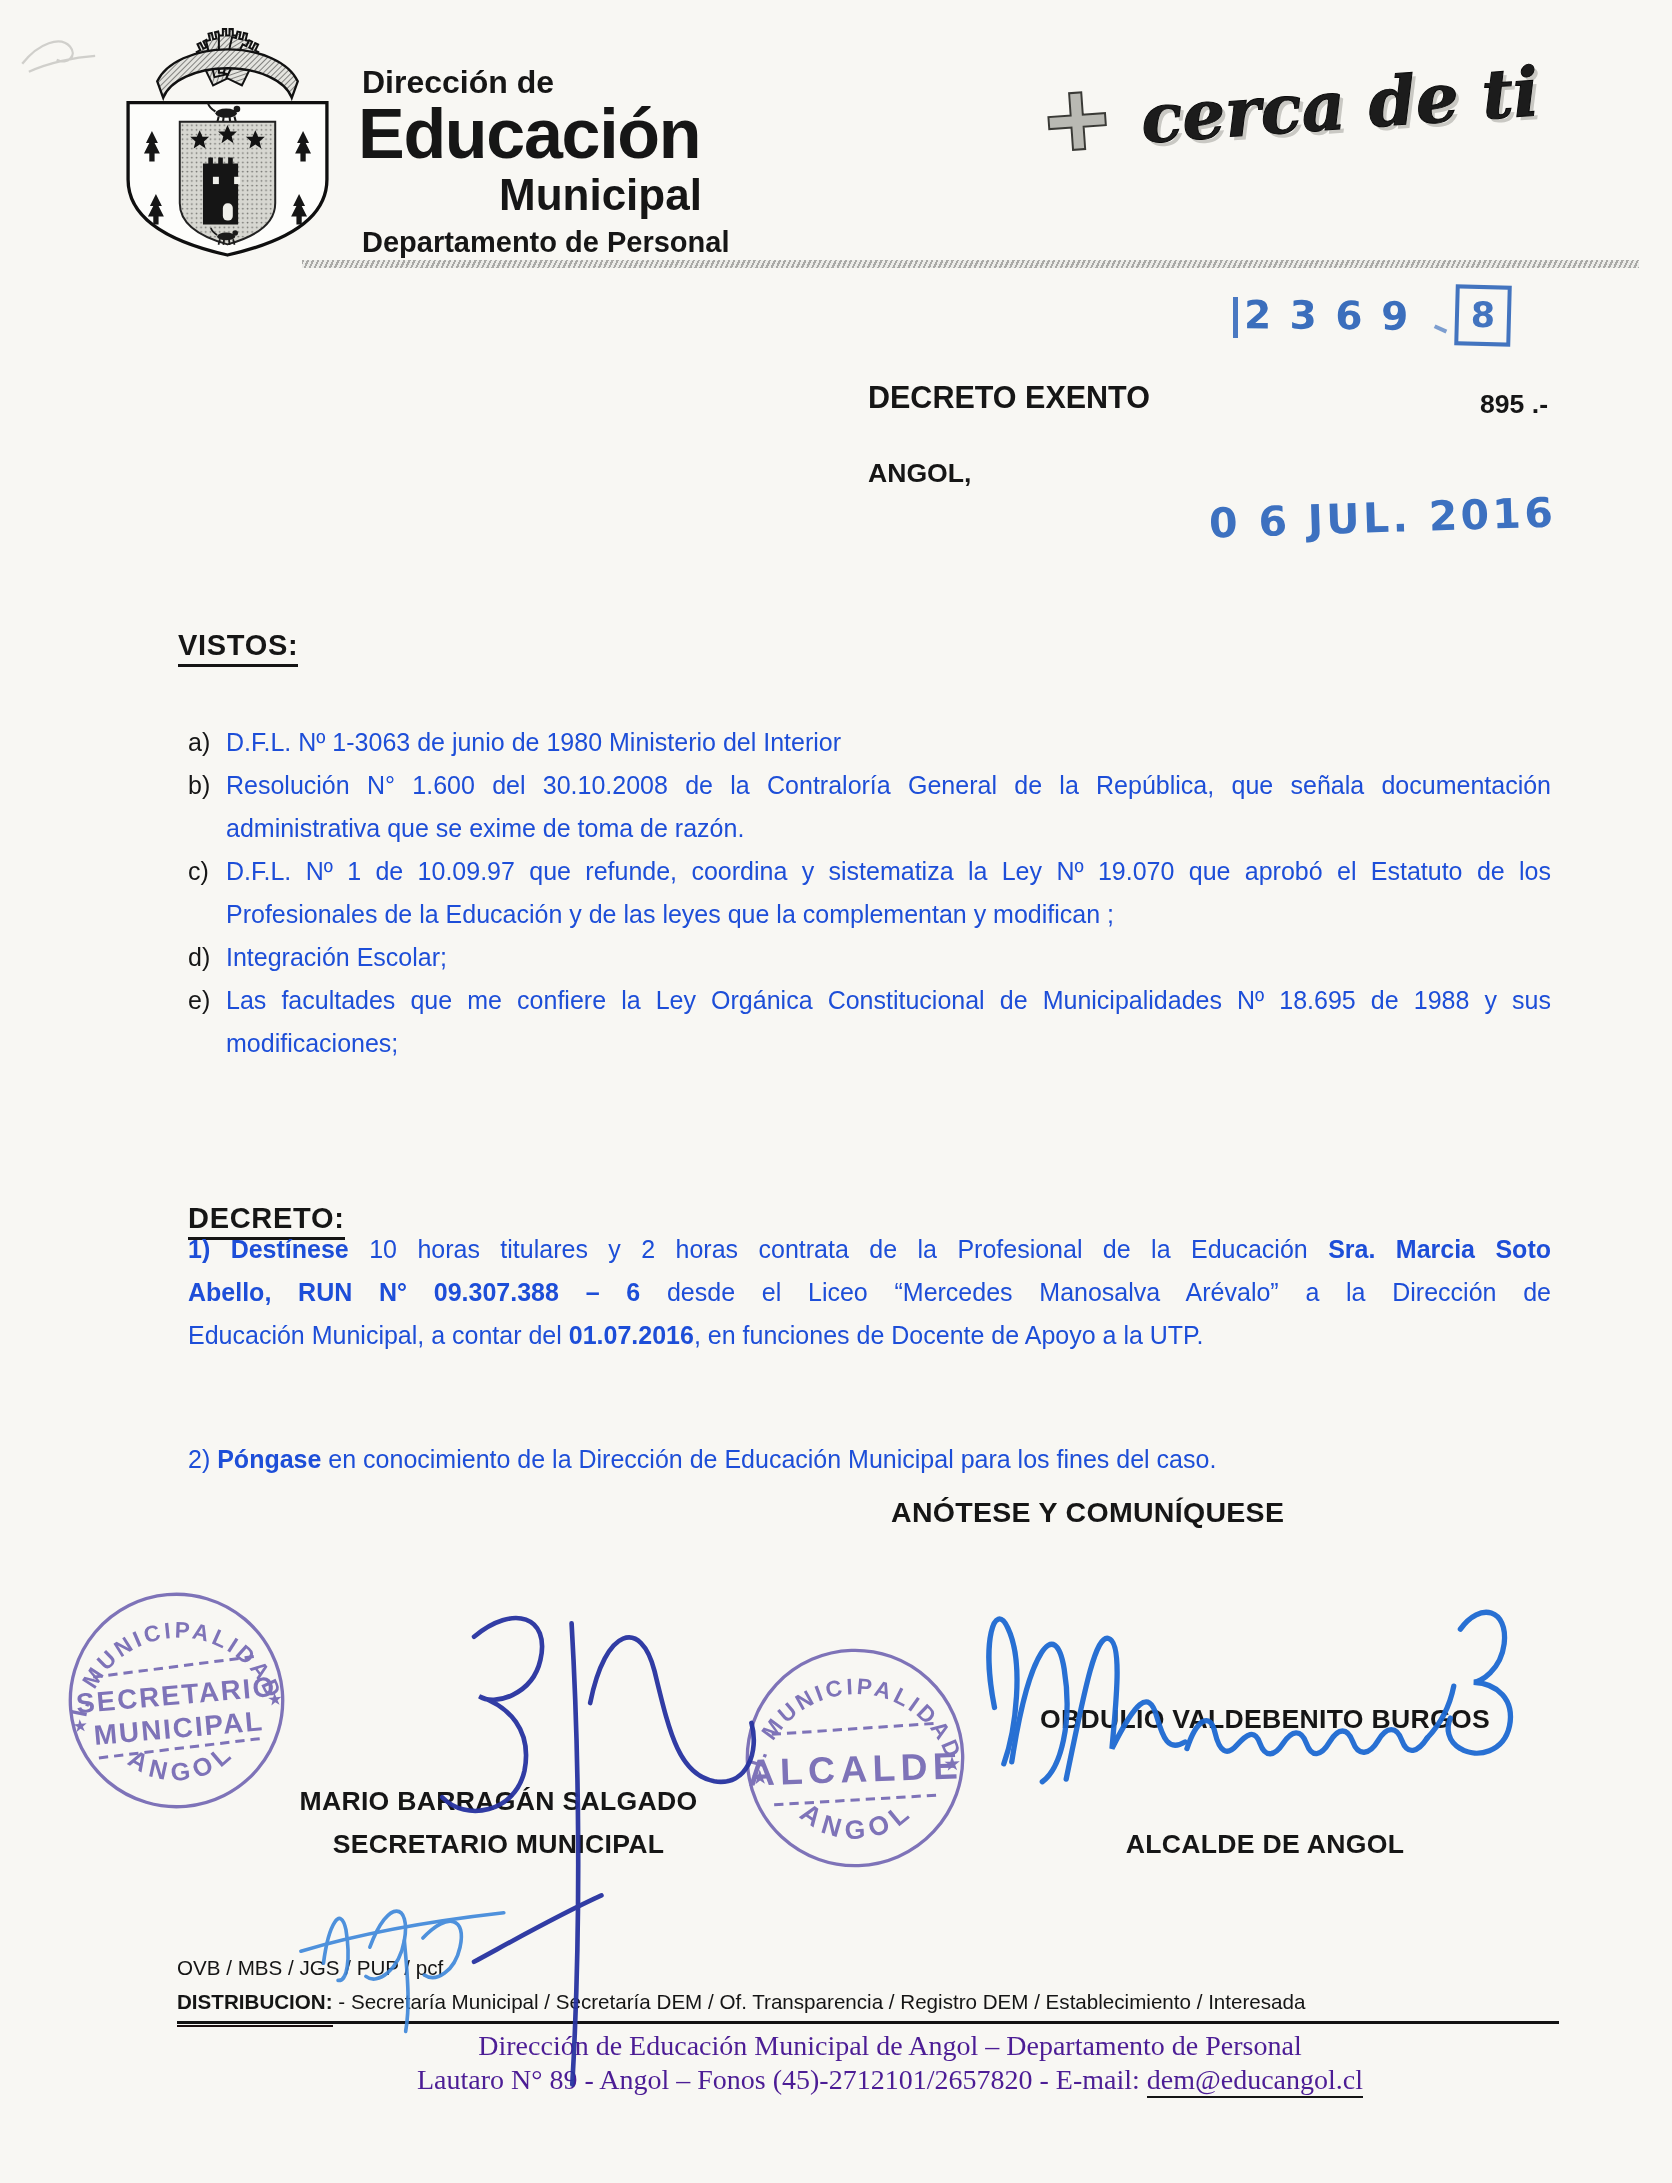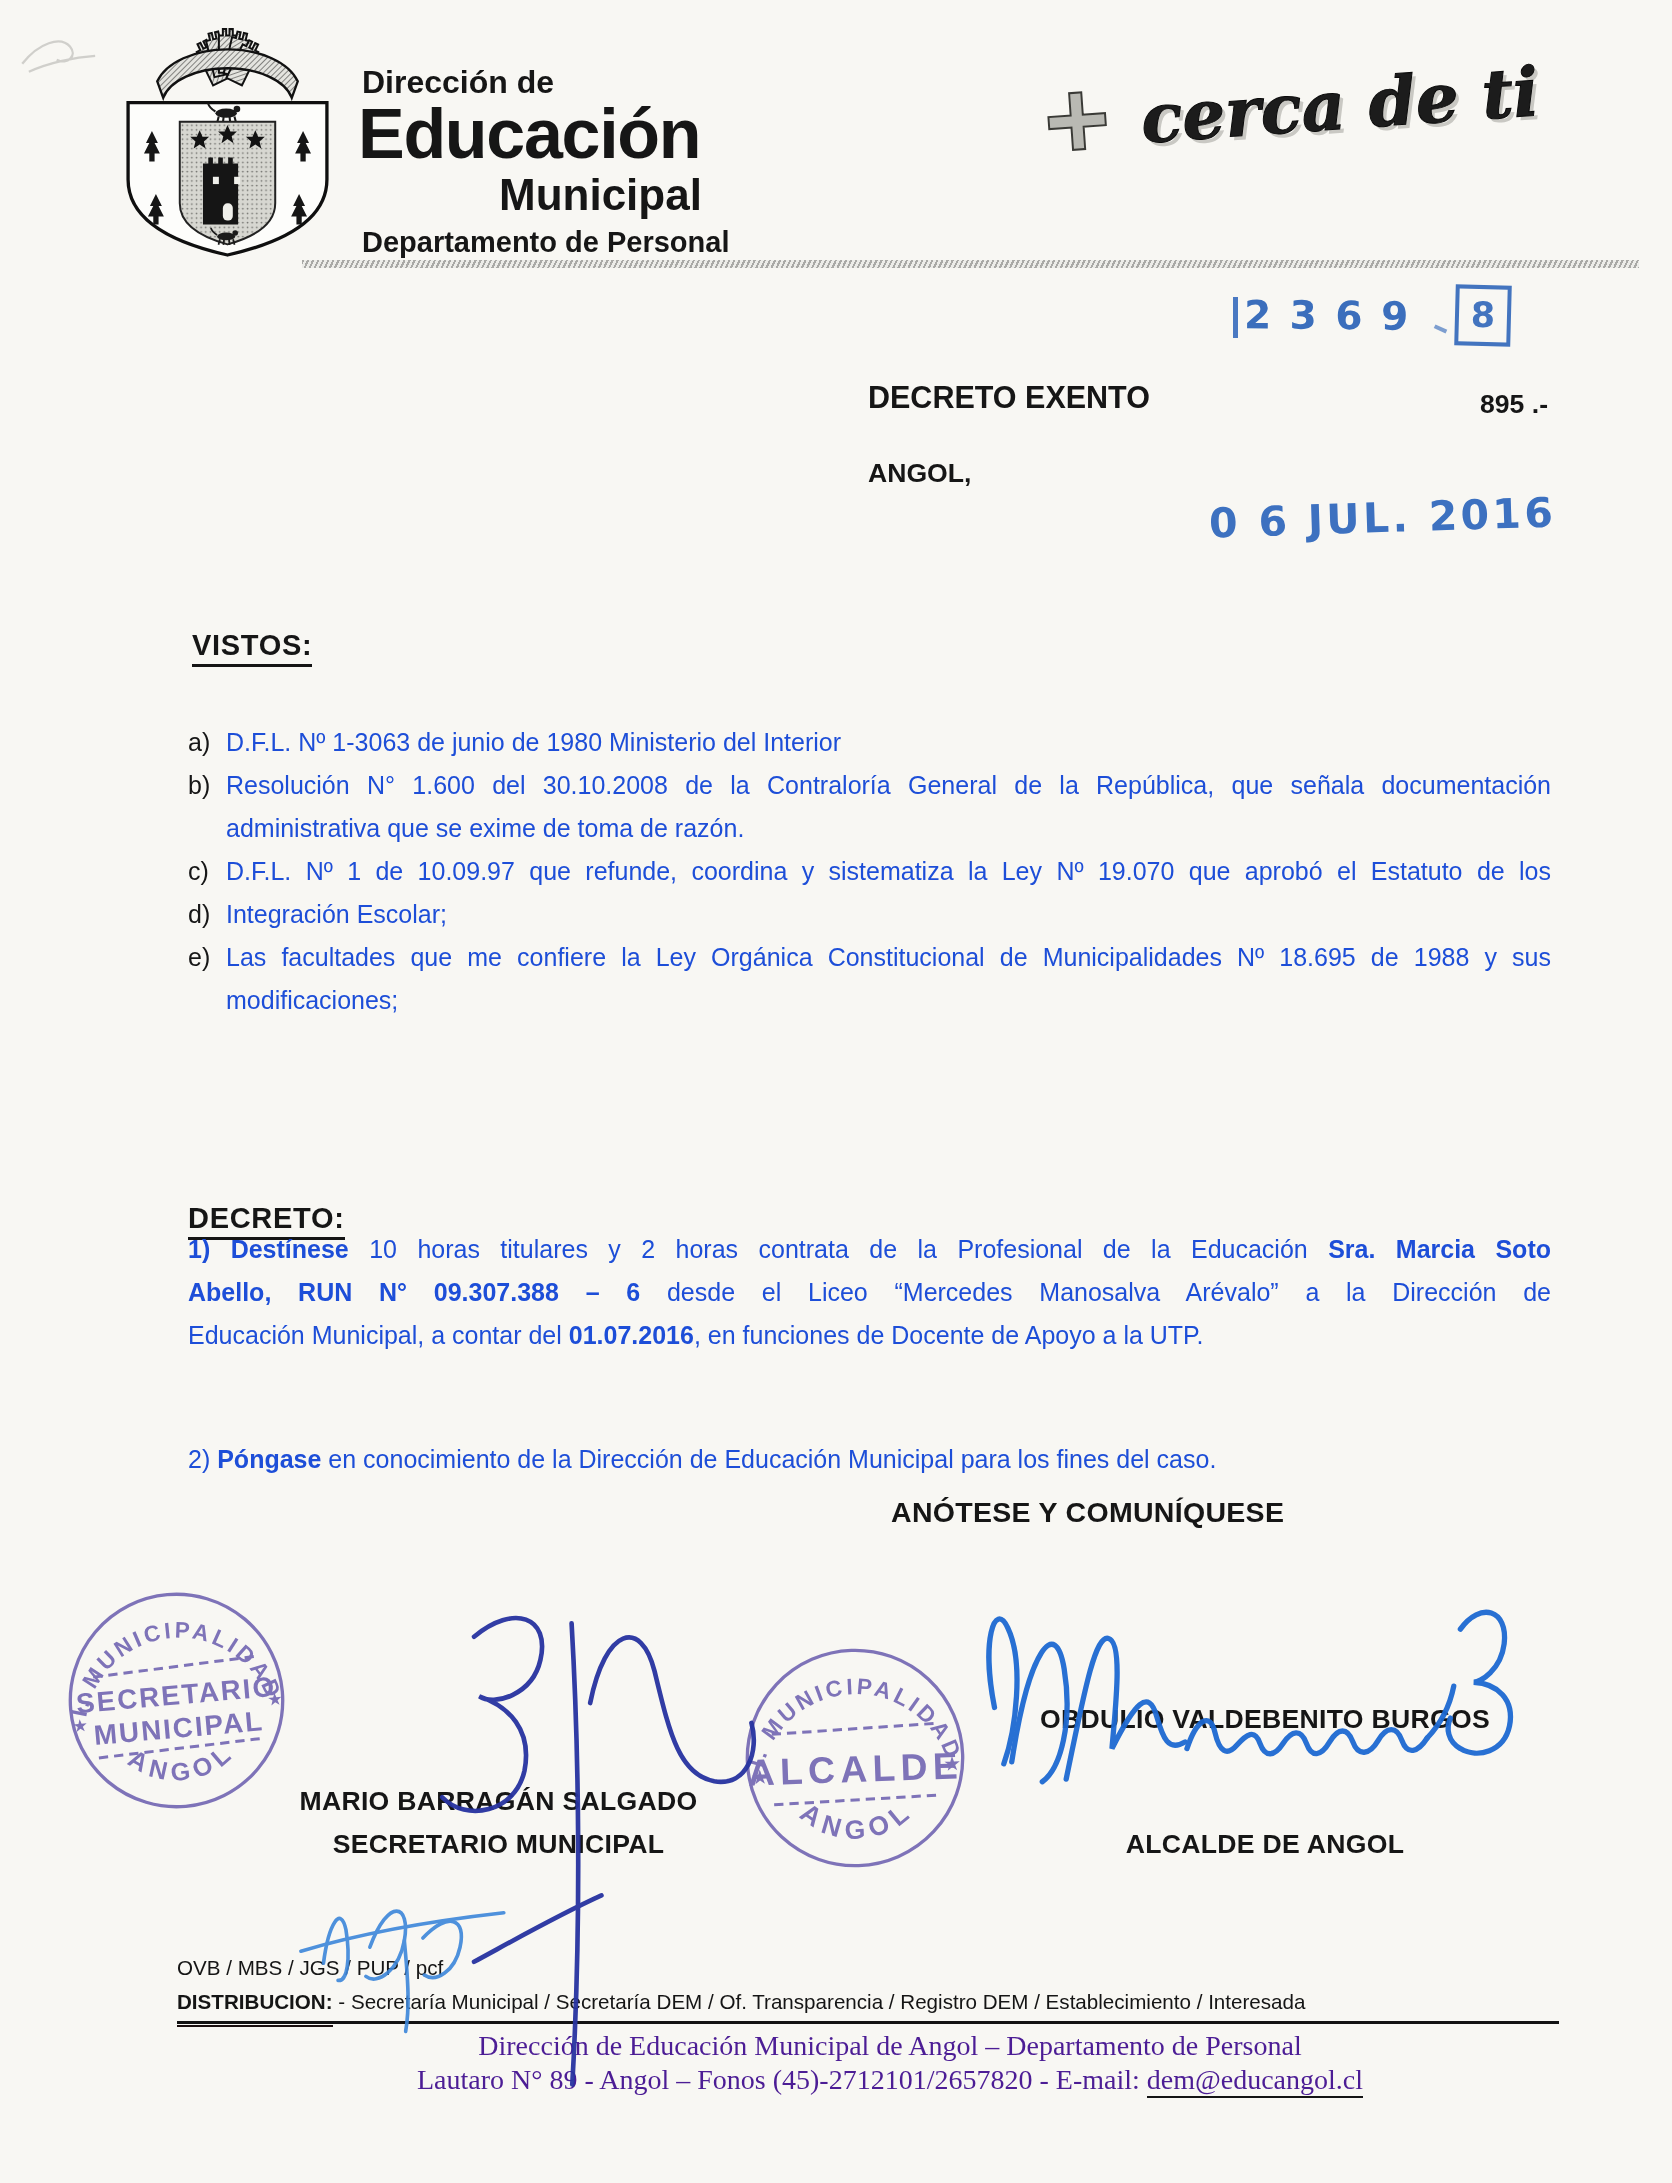--- a/index.html
+++ b/index.html
@@ -99,40 +99,41 @@
   <div class="abs" style="left:1455px;top:285px;width:48px;height:53px;border:4.6px solid #2b63b8;opacity:.88;transform:rotate(1.5deg);">
     <div class="bluestamp" style="font-size:35px;text-align:center;line-height:53px;">8</div>
   </div>
   <div class="abs" style="left:1434px;top:327px;width:13.3px;height:4px;background:#2b63b8;opacity:.6;transform:rotate(25deg);"></div>
 
   <div class="abs" style="left:868px;top:380px;font-size:30.5px;font-weight:700;">DECRETO EXENTO</div>
   <div class="abs" style="left:1480px;top:389px;font-size:26.6px;font-weight:700;">895 .-</div>
   <div class="abs" style="left:868px;top:458px;font-size:26.6px;font-weight:700;">ANGOL,</div>
   <div class="abs bluestamp" style="left:1209px;top:494px;font-size:41px;letter-spacing:3.3px;opacity:.93;transform:rotate(-1.8deg);color:#2f67bd;">0 6 JUL. 2016</div>
 
-  <div class="abs heading" style="left:192px;top:629px;">VISTOS:</div>
+  <div class="abs heading" style="left:178px;top:629px;">VISTOS:</div>
 
   <div class="abs" style="left:188px;top:721px;width:1363px;">
     <div class="vitem">
       <div class="vlabel">a)</div>
       <div>
           <div class="doc lline">D.F.L. Nº 1-3063 de junio de 1980 Ministerio del Interior</div>
         </div>
     </div>
     <div class="vitem">
       <div class="vlabel">b)</div>
       <div>
         <div class="doc jline">Resolución N° 1.600 del 30.10.2008 de la Contraloría General de la República, que señala documentación</div>
         <div class="doc lline">administrativa que se exime de toma de razón.</div>
       </div>
     </div>
     <div class="vitem">
       <div class="vlabel">c)</div>
       <div>
         <div class="doc jline">D.F.L. Nº 1 de 10.09.97 que refunde, coordina y sistematiza la Ley Nº 19.070 que aprobó el Estatuto de los</div>
+        <div class="doc lline">Profesionales de la Educación y de las leyes que la complementan y modifican ;</div>
       </div>
     </div>
     <div class="vitem">
       <div class="vlabel">d)</div>
       <div>
         <div class="doc lline">Integración Escolar;</div>
       </div>
     </div>
     <div class="vitem">
       <div class="vlabel">e)</div>

